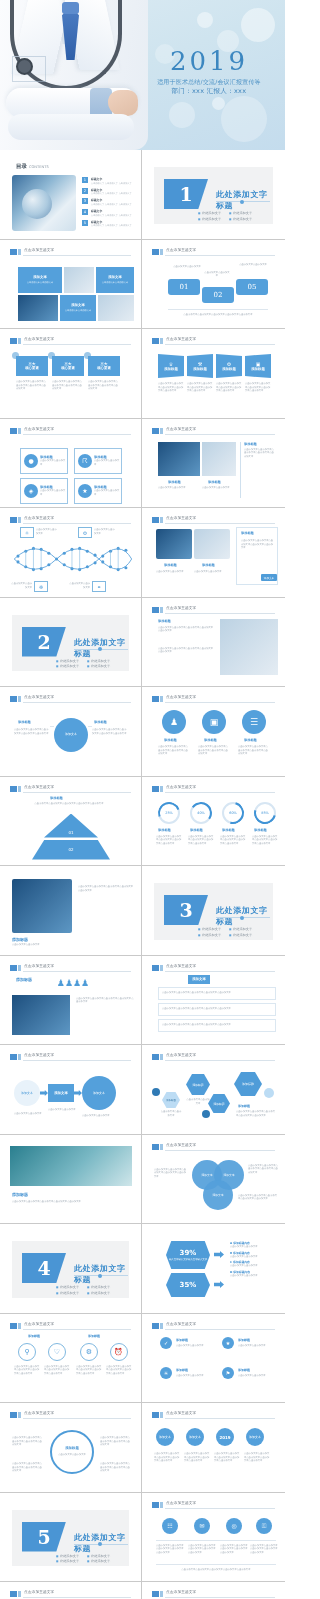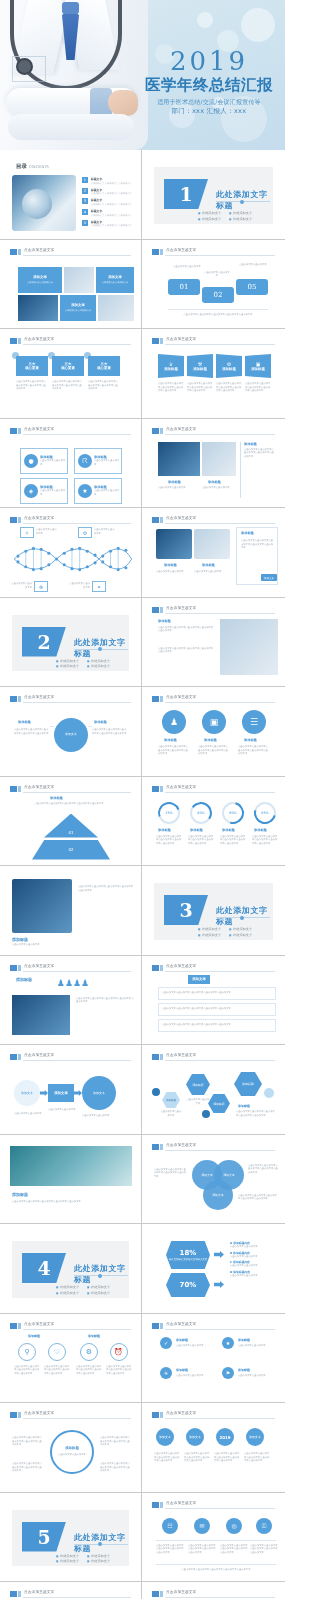--- a/index.html
+++ b/index.html
@@ -235,21 +235,20 @@
     <div class="steth"></div>
     <div class="steth-bell"></div>
     <div class="doc-pocket"></div>
     <div class="doc-arm"></div>
     <div class="doc-cuff"></div>
     <div class="doc-hand"></div>
     <div class="doc-arm2"></div>
   </div>
   <div class="cover-text">
     <div class="cover-year">2019</div>
-    <div class="cover-title">医学年终总结汇报</div>
     <div class="cover-sub">适用于医术总结/交流/会议汇报宣传等</div>
     <div class="cover-meta">部门：xxx  汇报人：xxx</div>
   </div>
 </div>
 
 <div class="grid">
 
   <div class="cell">
       <div class="slide">
     <div class="c-title">
@@ -840,25 +839,25 @@
         <span>此处添加文字</span>
             <span>此处添加文字</span>
       </div>
     </div>
   </div>
     </div>
 
   <div class="cell">
       <div class="slide">
     <div class="hex" style="left:20px;top:14px;width:44px;height:28px;flex-direction:column;clip-path:polygon(12% 0,88% 0,100% 50%,88% 100%,12% 100%,0 50%)">
-      <span style="font-size:7px;font-weight:bold">18%</span>
+      <span style="font-size:7px;font-weight:bold">39%</span>
       <span style="font-size:2.4px;margin-top:1px">输入文字输入文字输入文字输入文字</span>
     </div>
     <div class="hex" style="left:20px;top:46px;width:44px;height:24px;clip-path:polygon(12% 0,88% 0,100% 50%,88% 100%,12% 100%,0 50%)">
-      <span style="font-size:7px;font-weight:bold">70%</span>
+      <span style="font-size:7px;font-weight:bold">35%</span>
     </div>
     <div class="arrowR" style="left:68px;top:24px;width:10px;height:7px"></div>
     <div class="arrowR" style="left:68px;top:54px;width:10px;height:7px"></div>
     <div style="position:absolute;left:84px;top:14px;width:46px">
       <div class="lbl" style="font-size:2.8px">A  添加标题内容</div>
       <div class="dotrow" style="position:relative;left:0;top:0;width:44px">点击添加文本点击添加文本</div>
       <div class="lbl" style="font-size:2.8px;margin-top:2px">B  添加标题内容</div>
       <div class="dotrow" style="position:relative;left:0;top:0;width:44px">点击添加文本点击添加文本</div>
       <div class="lbl" style="font-size:2.8px;margin-top:2px">C  添加标题内容</div>
       <div class="dotrow" style="position:relative;left:0;top:0;width:44px">点击添加文本点击添加文本</div>

